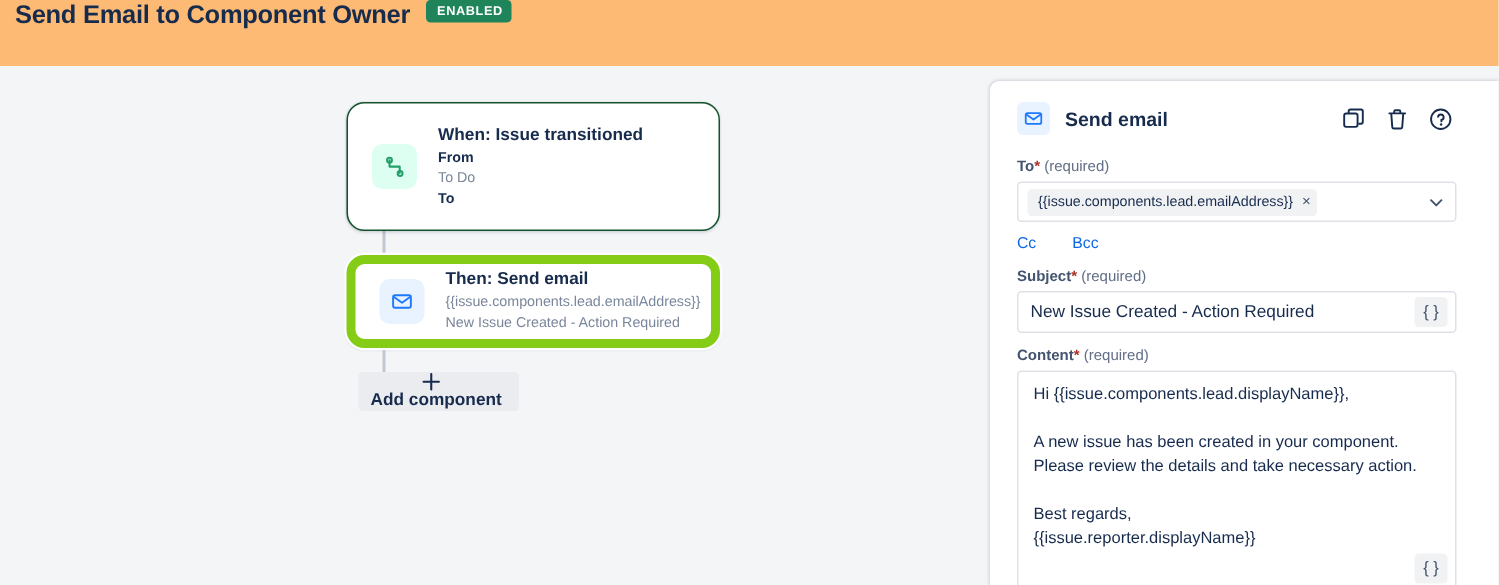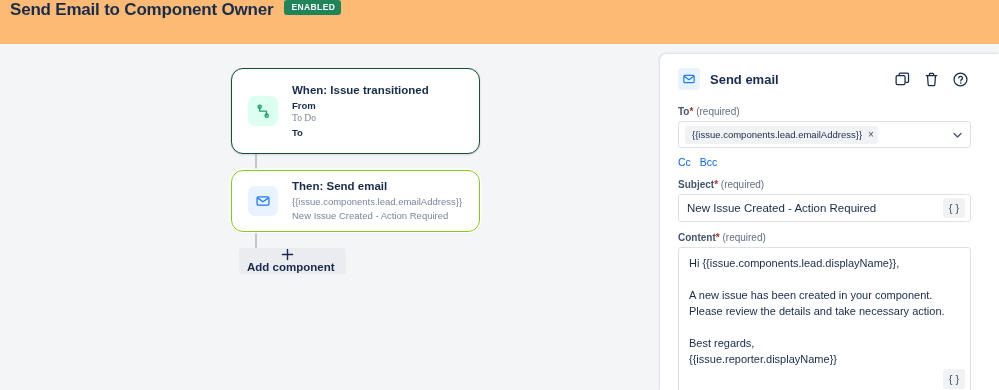--- a/index.html
+++ b/index.html
@@ -118,21 +118,21 @@
     position: absolute;
     background: #FFFFFF;
     border: 1px solid #14532d;
     border-radius: 12px;
     box-shadow: 0 1px 2px rgba(9,30,66,0.12), 0 0 1px rgba(9,30,66,0.18);
     display: flex;
     align-items: center;
     padding: 0 16px;
   }
   .node.selected {
-    border: 1px solid #84cc16;
+    border: 6px solid #84cc16;
     box-shadow: 0 0 0 1.5px #FFFFFF, 0 1px 2px rgba(9,30,66,0.14);
   }
   .node-icon {
     width: 30px; height: 30px;
     border-radius: 7px;
     display: flex; align-items: center; justify-content: center;
     flex: none;
     margin-right: 14px;
   }
   .node-icon.trigger { background: #DCFFF1; }
@@ -149,21 +149,20 @@
     font-size: 9.5px;
     font-weight: 700;
     color: #172B4D;
     line-height: 1.45;
   }
   .node-kv-val {
     font-size: 9.5px;
     font-weight: 400;
     color: #7A869A;
     line-height: 1.45;
-    font-family: Liberation Serif, serif;
   }
   .node-sub {
     font-size: 9.5px;
     color: #7A869A;
     line-height: 1.5;
     white-space: nowrap;
   }
   .add-component {
     position: absolute;
     display: inline-flex;
@@ -257,21 +256,21 @@
     color: #42526E;
     line-height: 1;
     cursor: pointer;
   }
   .select-caret {
     position: absolute; right: 7px; top: 50%;
     transform: translateY(-50%);
     display: flex;
   }
 
-  .cc-row { margin: 8px 0 11px 0; display: flex; gap: 9px; }
+  .cc-row { margin: 8px 0 11px 0; display: flex; gap: 24px; }
   .cc-link {
     font-size: 10.5px;
     color: #0C66E4;
     cursor: pointer;
   }
 
   .text-input {
     position: relative;
     height: 28px;
     border: 1px solid #DFE1E6;

